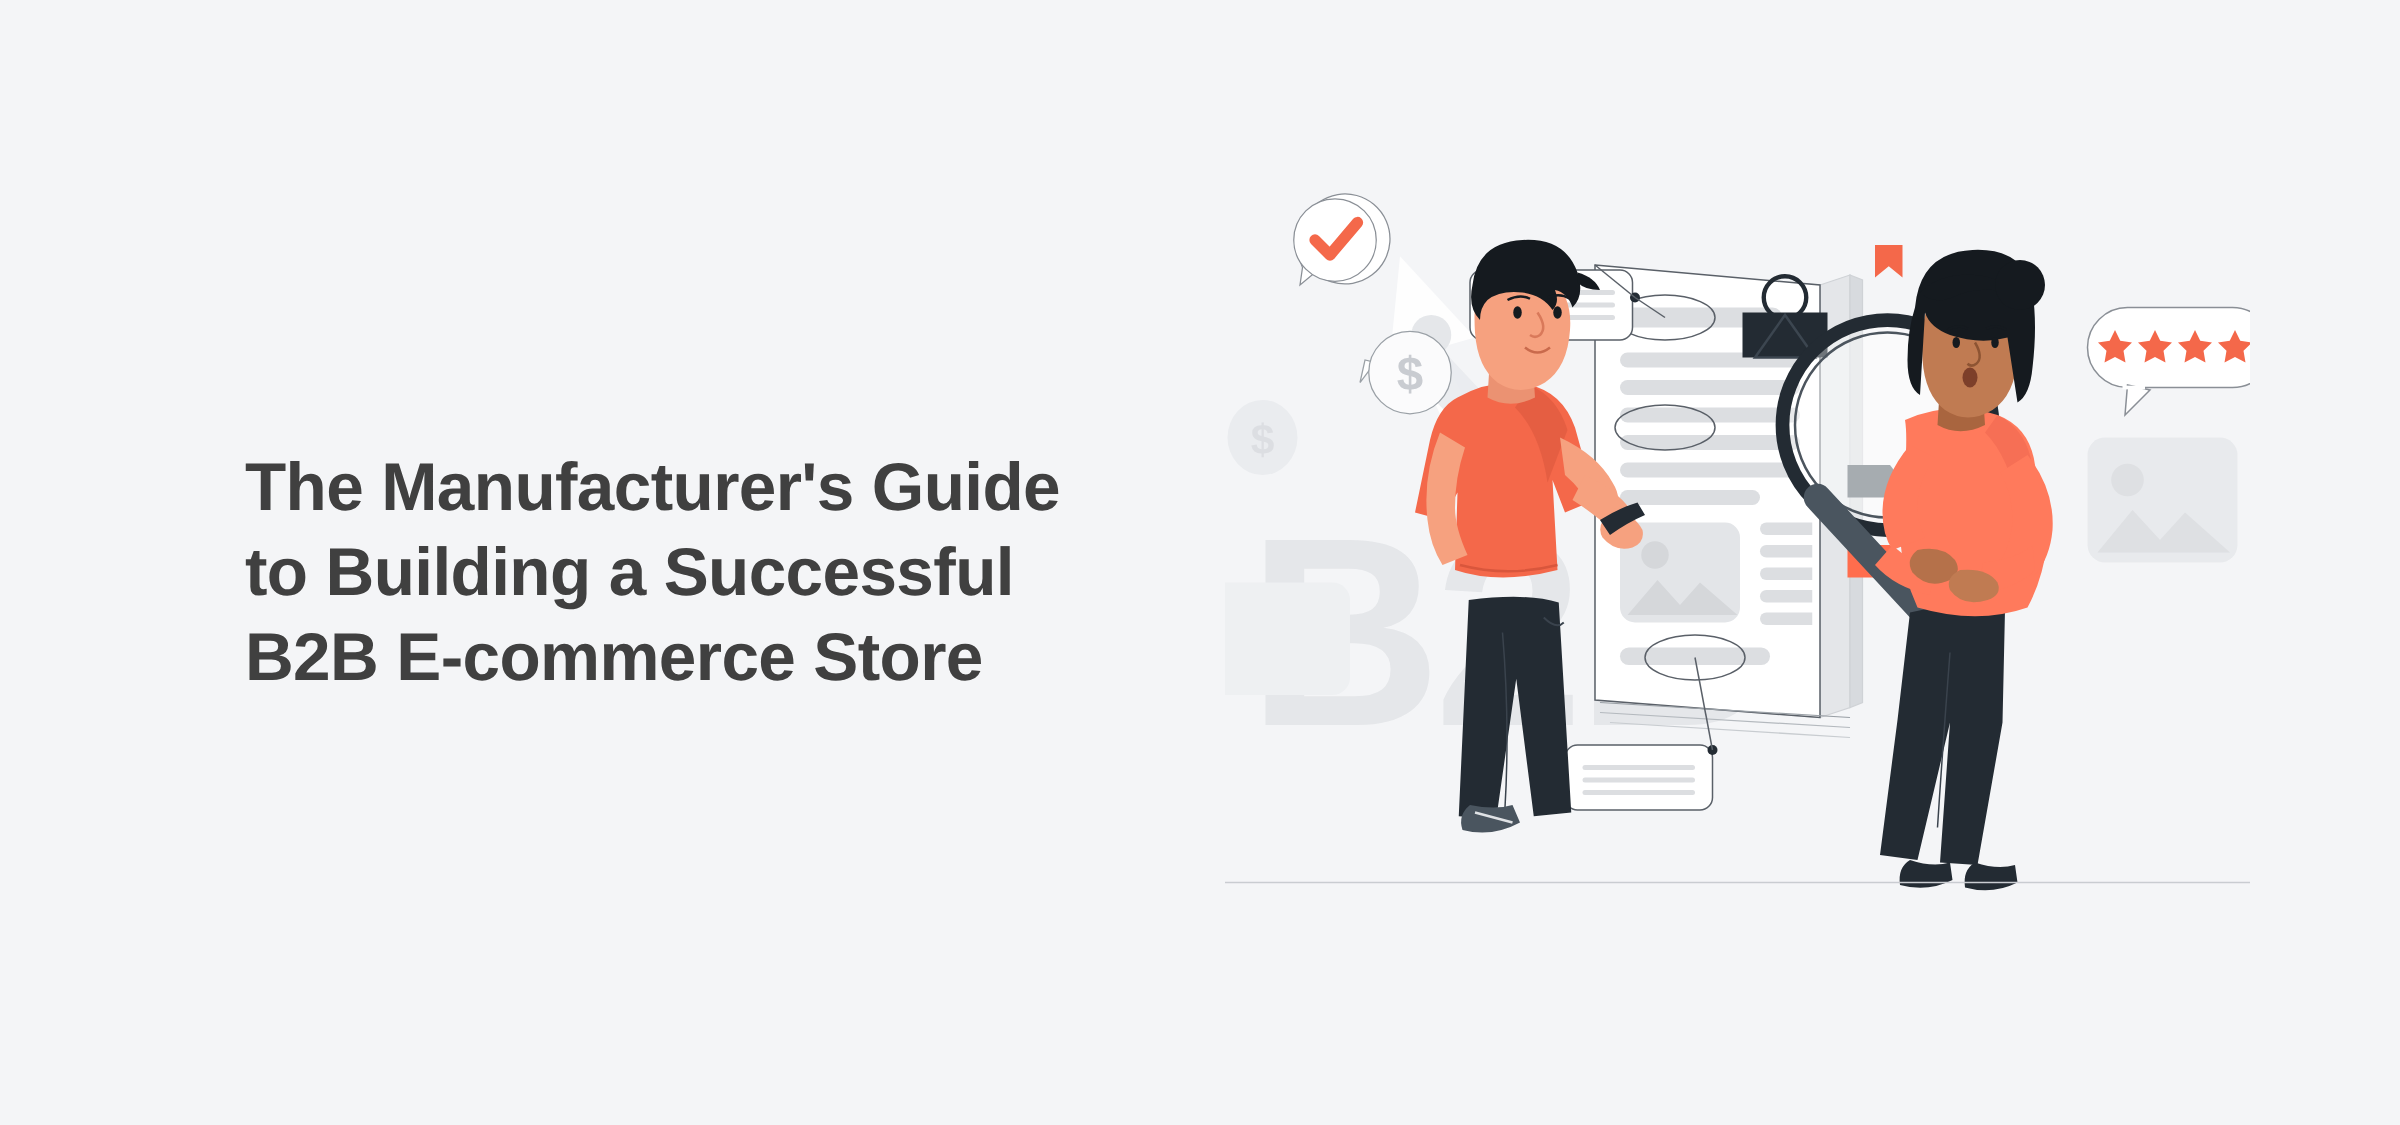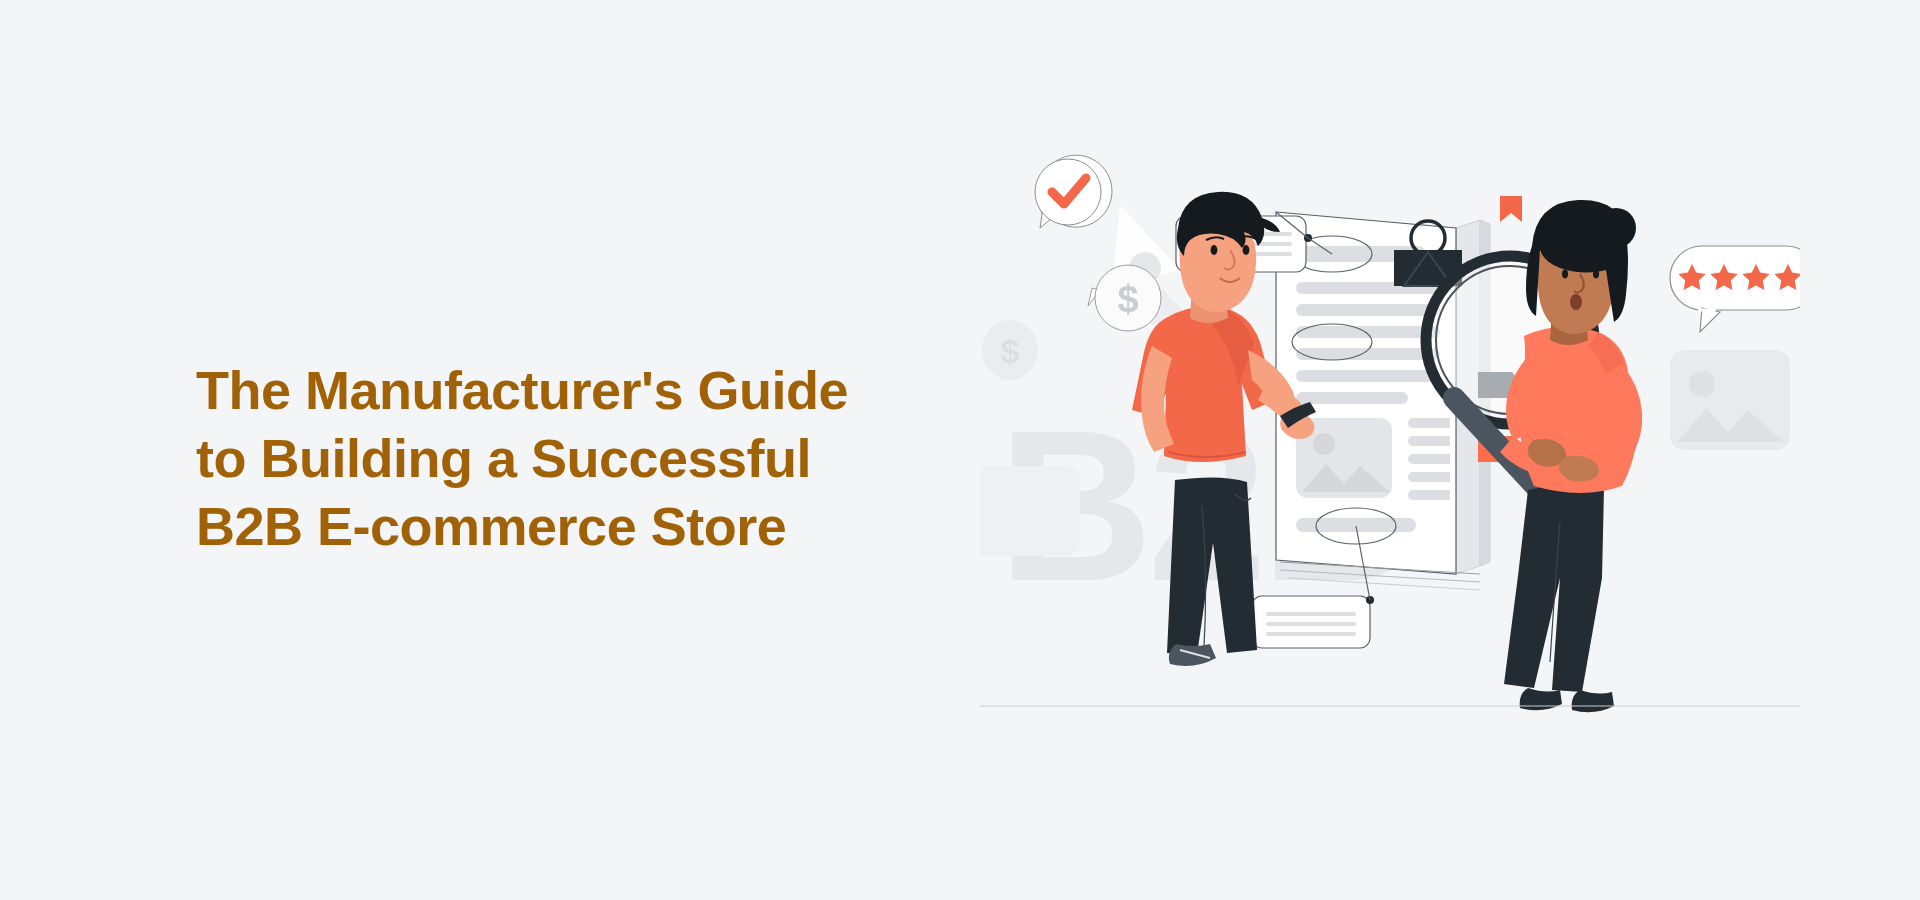--- a/index.html
+++ b/index.html
@@ -19,21 +19,21 @@
   
   .headline{
     position:absolute;
     left:196px;
     top:320px;
     width:800px;
     font-size:54px;
     line-height:1.26;
     font-weight:700;
     letter-spacing:-0.5px;
-    color:#a16207;
+    color:#404040;
     white-space:pre-line;
   }
 
   
   .illus{
     position:absolute;
     left:980px;
     top:150px;
     width:820px;
     height:600px;

